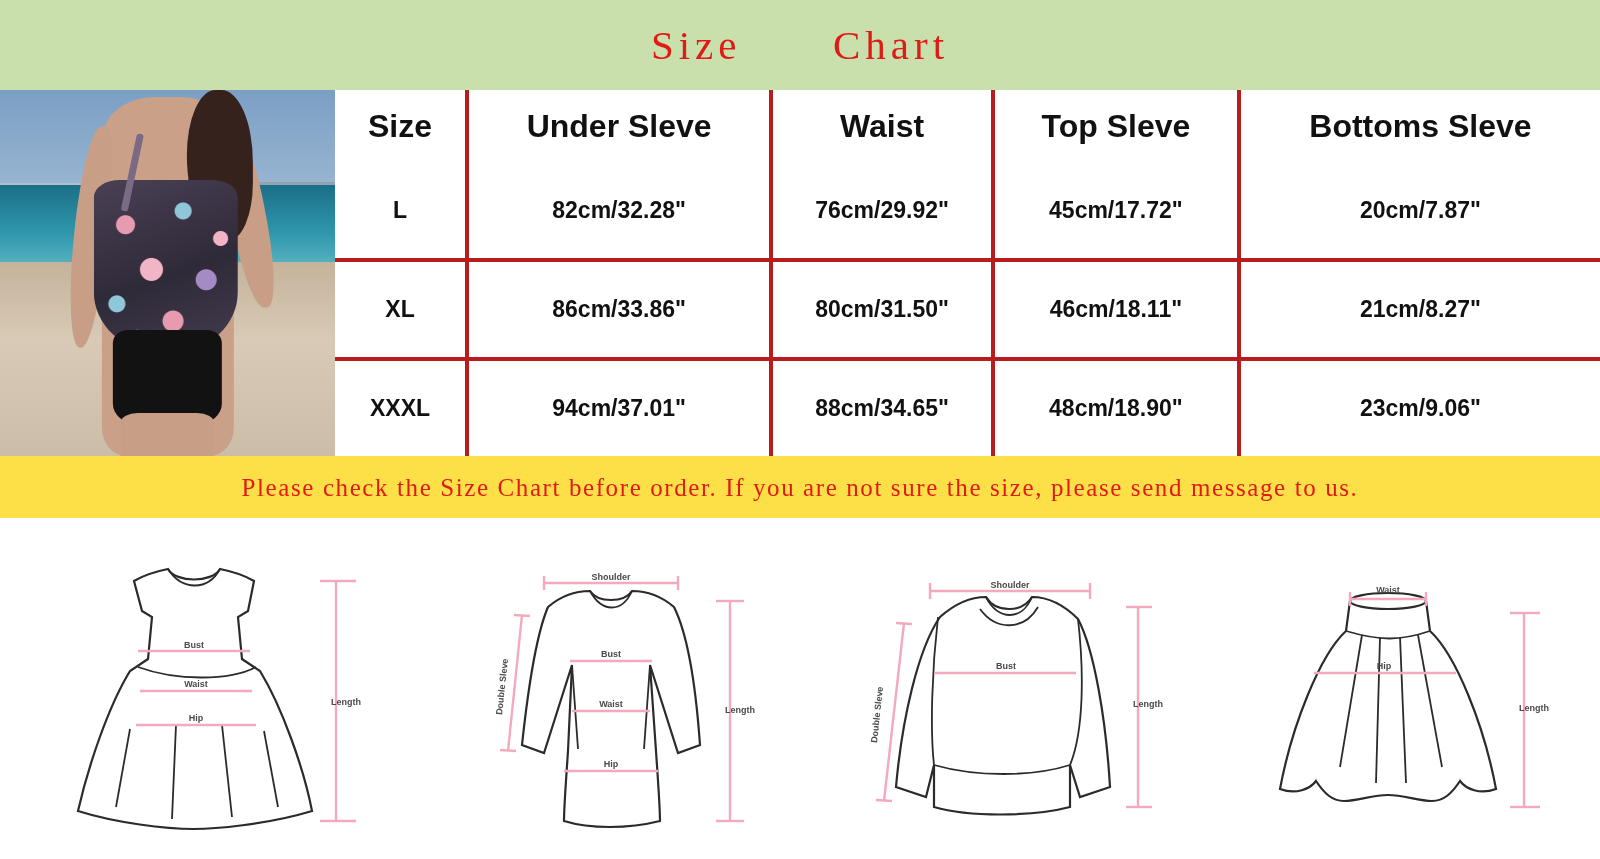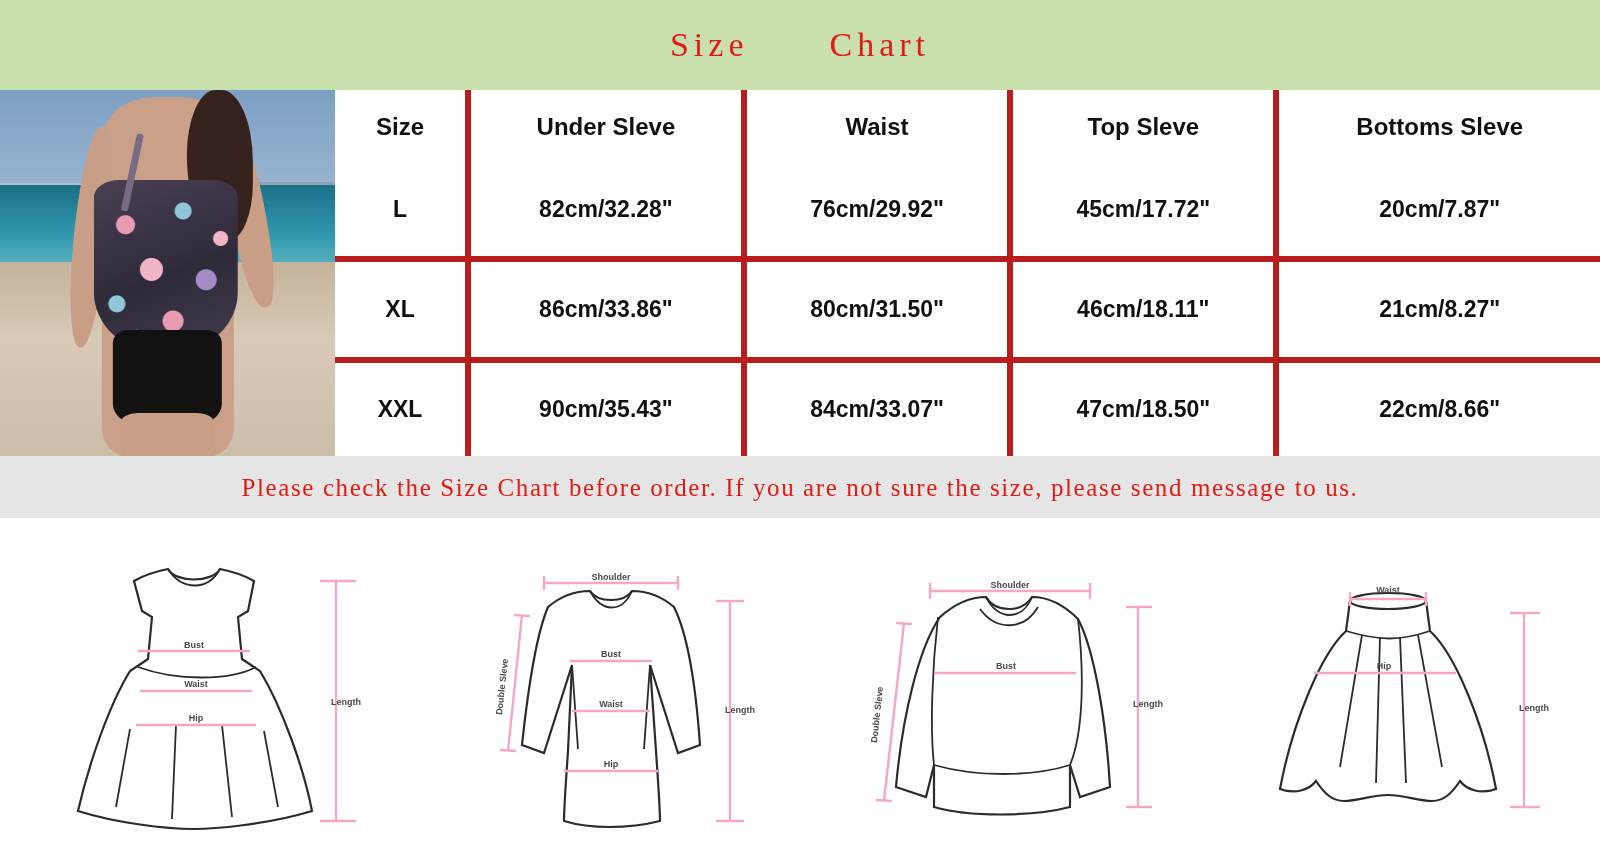--- a/index.html
+++ b/index.html
@@ -25,21 +25,21 @@
     height: 90px;
     background: #c9e0ad;
     display: flex;
     align-items: center;
     justify-content: center;
     box-sizing: border-box;
   }
   .title-text {
     font-family: "Liberation Serif", serif;
     color: #e01b16;
-    font-size: 34px;
+    font-size: 41px;
     font-weight: 400;
     letter-spacing: 5px;
     white-space: pre;
     line-height: 1;
   }
 
   
   .chart-body {
     display: flex;
     height: 366px;
@@ -130,46 +130,46 @@
   }
 
   
   .size-table {
     flex: 1 1 auto;
     border-collapse: collapse;
     table-layout: fixed;
     background: #ffffff;
   }
   .size-table td, .size-table th {
-    border: 6px solid #b91c1c;
+    border: 4px solid #b91c1c;
     text-align: center;
     vertical-align: middle;
     font-weight: bold;
     color: #111111;
     padding: 0;
     height: 73px;
   }
   .size-table th {
-    font-size: 24px;
+    font-size: 32px;
   }
   .size-table td {
     font-size: 23px;
   }
   .size-table .col-size   { width: 130px; }
   .size-table .col-normal { width: auto; }
   
   .size-table tr > *:first-child { border-left: none; }
   .size-table tr > *:last-child  { border-right: none; }
   .size-table tr:first-child > * { border-top: none; }
   .size-table tr:last-child  > * { border-bottom: none; }
 
   
   .notice-banner {
     height: 62px;
-    background: #e5e5e5;
+    background: #fde047;
     display: flex;
     align-items: center;
     justify-content: center;
     box-sizing: border-box;
     text-align: right;
   }
   .notice-text {
     font-family: "Liberation Serif", serif;
     color: #e01b16;
     font-size: 25px;
@@ -252,25 +252,25 @@
           <td>20cm/7.87"</td>
         </tr>
         <tr>
           <td>XL</td>
           <td>86cm/33.86"</td>
           <td>80cm/31.50"</td>
           <td>46cm/18.11"</td>
           <td>21cm/8.27"</td>
         </tr>
         <tr>
-          <td>XXL</td>
-          <td>90cm/35.43"</td>
-          <td>84cm/33.07"</td>
-          <td>47cm/18.50"</td>
-          <td>22cm/8.66"</td>
+          <td>XXXL</td>
+          <td>94cm/37.01"</td>
+          <td>88cm/34.65"</td>
+          <td>48cm/18.90"</td>
+          <td>23cm/9.06"</td>
         </tr>
       </tbody>
     </table>
   </div>
 
   <div class="notice-banner">
     <div class="notice-text">Please check the Size Chart before order. If you are not sure the size, please send message to us.</div>
   </div>
 
   <div class="diagrams">

